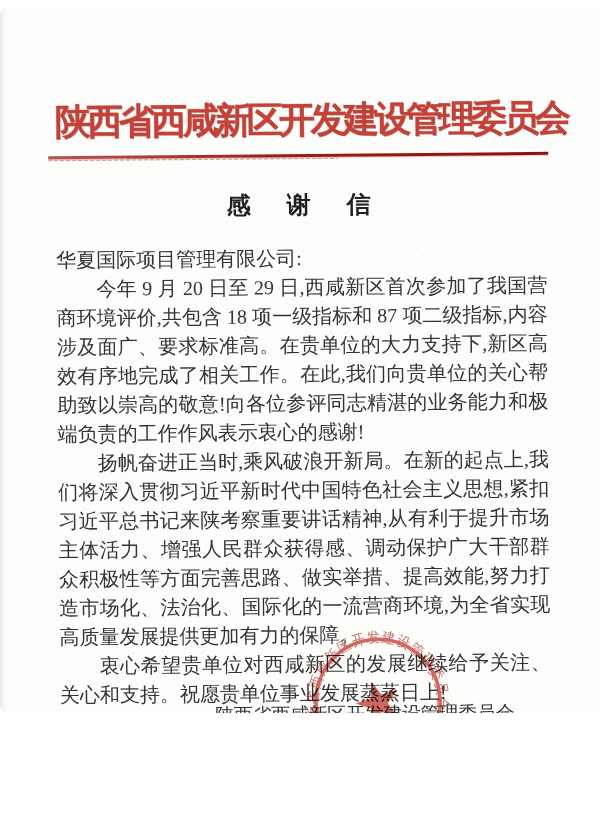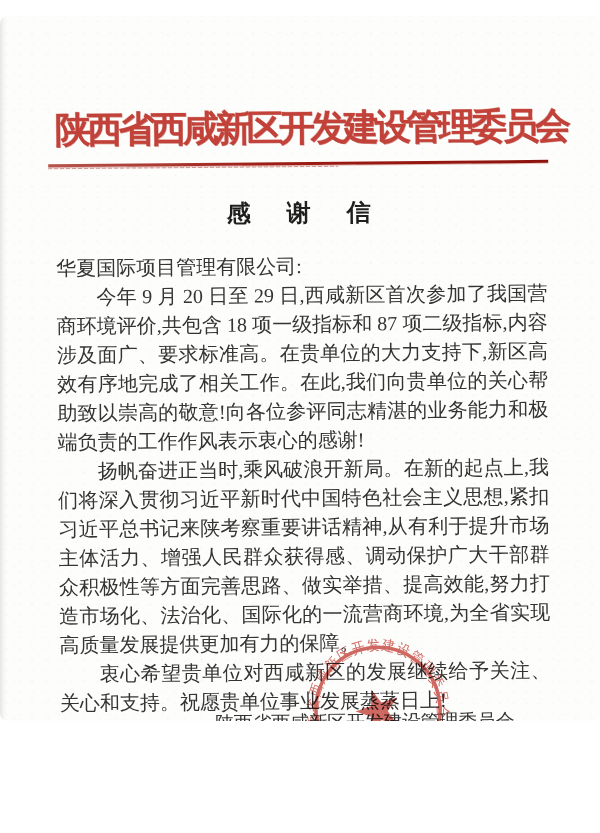--- a/index.html
+++ b/index.html
@@ -1,19 +1,19 @@
 <!DOCTYPE html>
 <html><head>
 <meta charset="utf-8">
 <style>
   html,body{margin:0;padding:0;background:#ffffff;}
   .page{
     position:relative;
     width:600px;height:705px;
-    margin:16px auto;
+    margin:8px auto;
     background:#fdfdfb;
     background-image:
       radial-gradient(rgba(130,130,130,.045) 1px, transparent 1.3px),
       radial-gradient(rgba(150,150,150,.03) 1px, transparent 1.2px);
     background-size:13px 11px, 17px 19px;
     background-position:0 0, 6px 9px;
     overflow:hidden;
     font-family:"Liberation Serif","DejaVu Serif",serif;
     border-radius:8px;
   }

